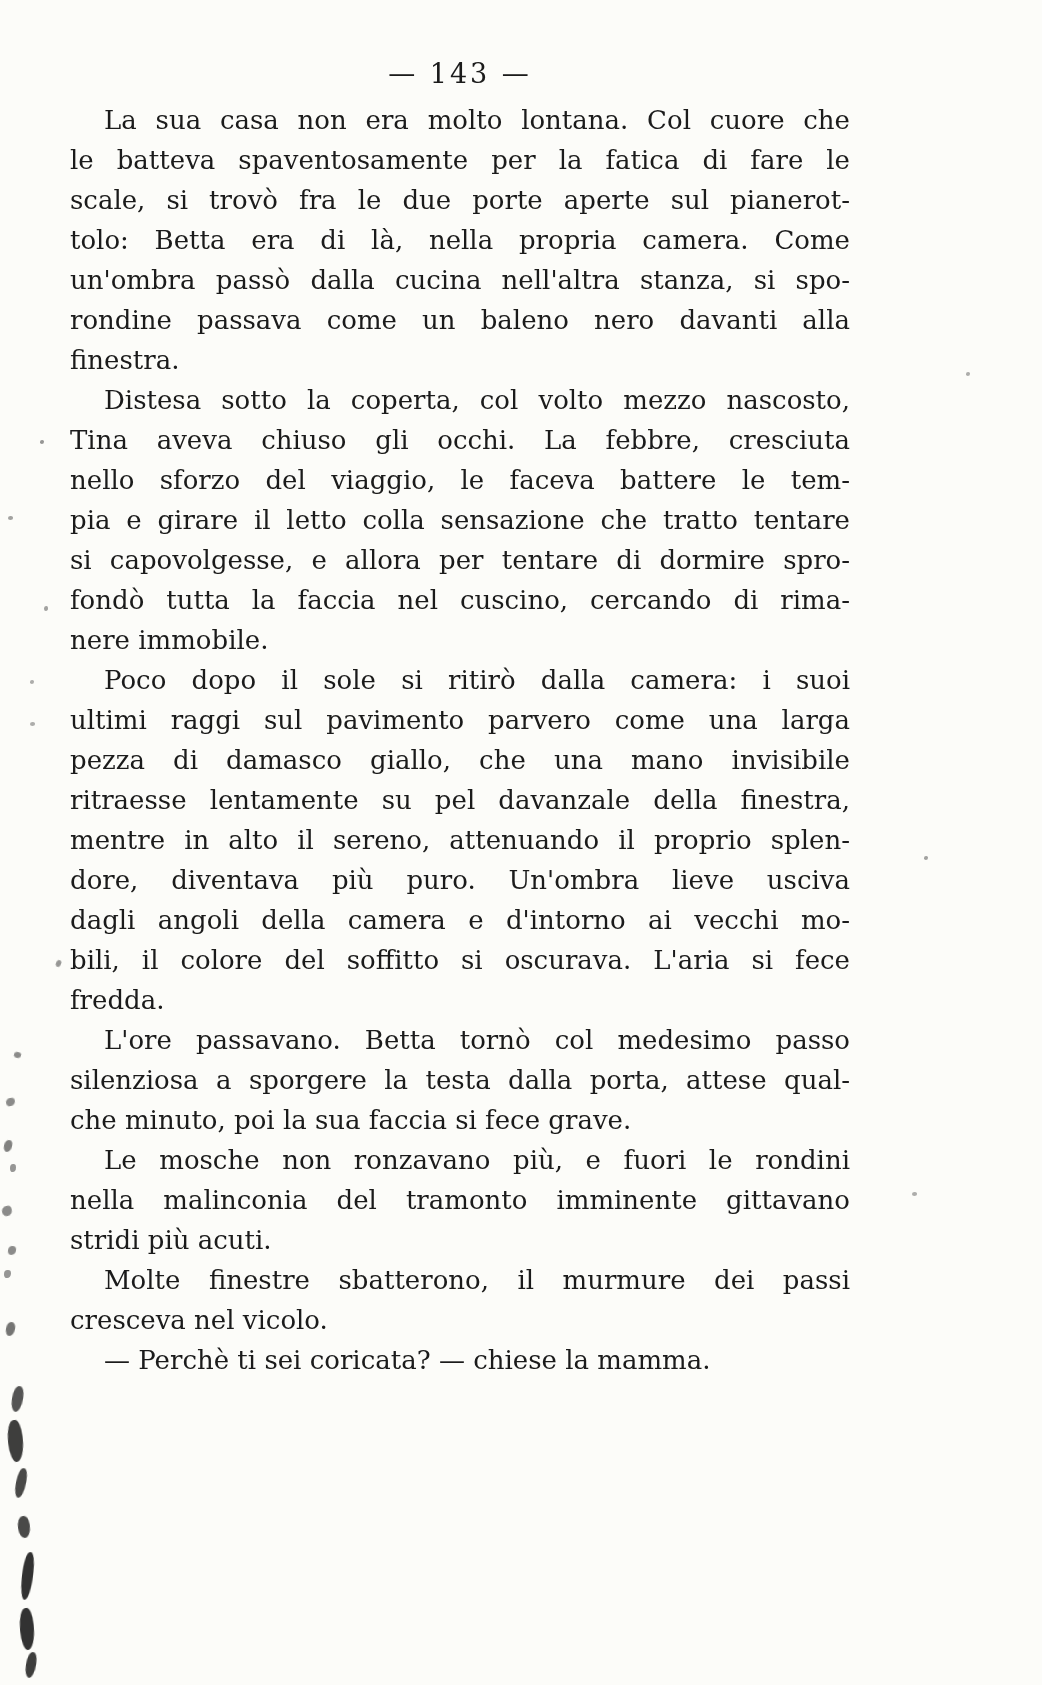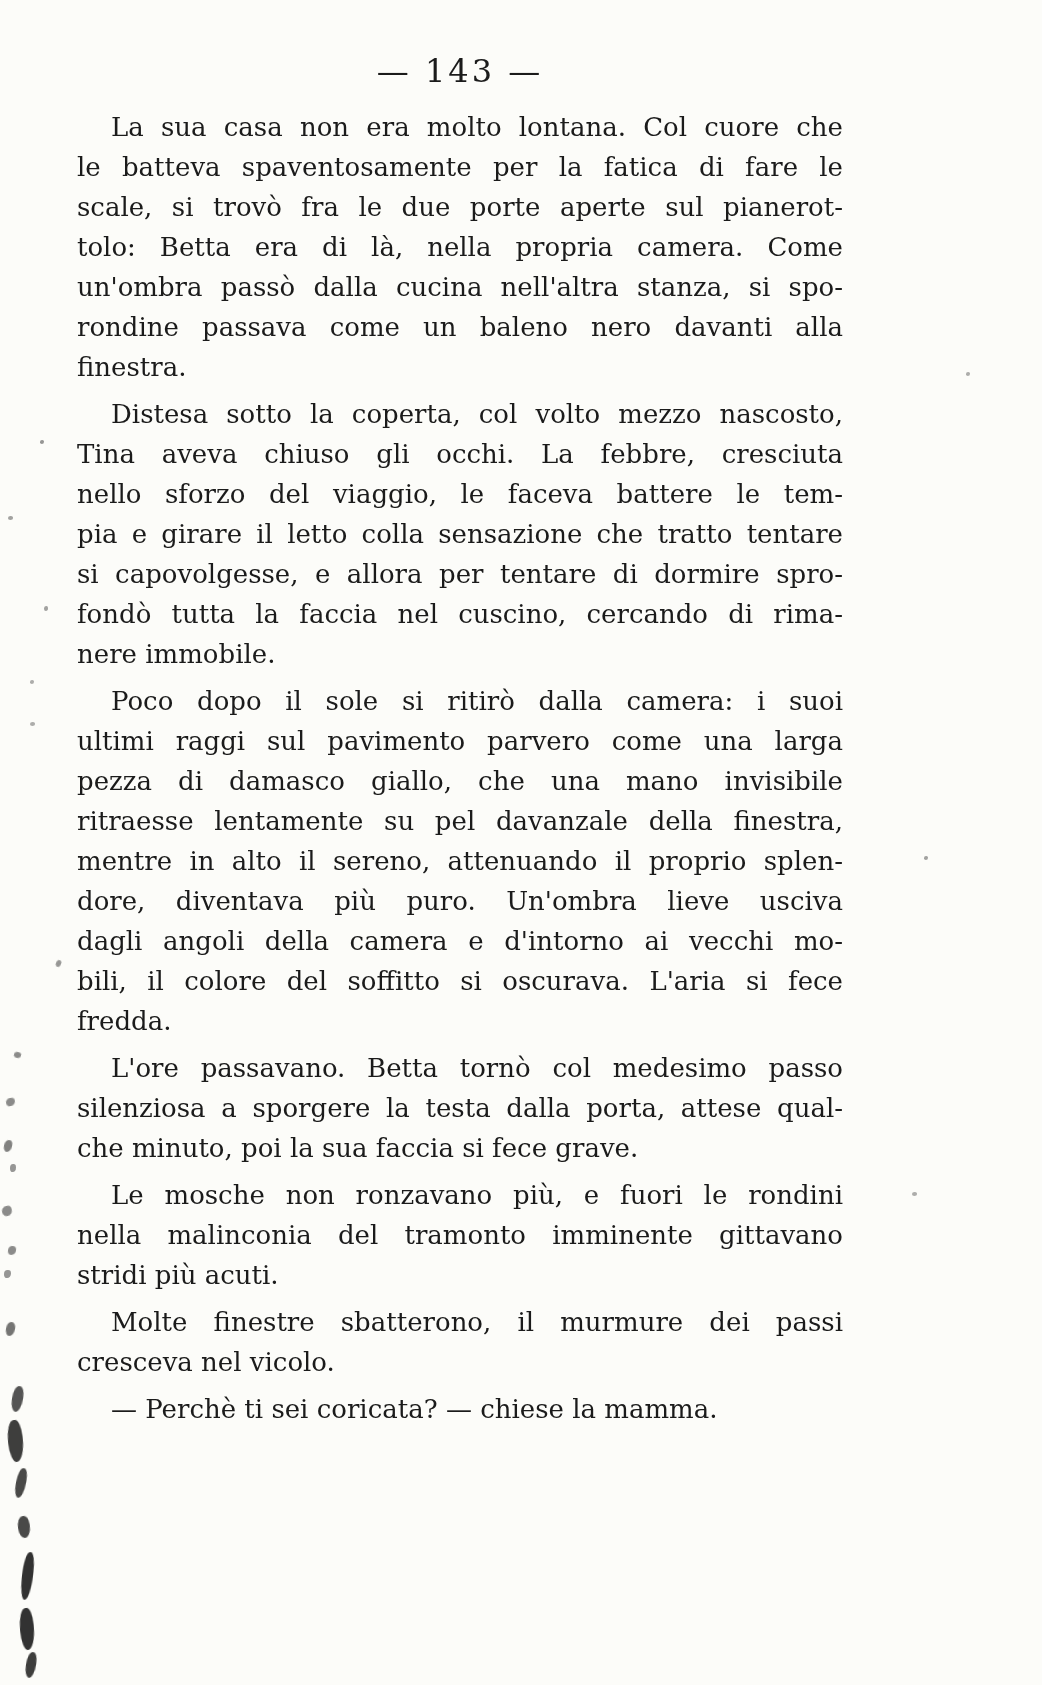--- a/index.html
+++ b/index.html
@@ -14,35 +14,35 @@
     background: #fcfcf9;
     font-family: "DejaVu Serif", "Liberation Serif", serif;
     color: #1b1b1b;
   }
   .page {
     position: absolute;
     inset: 0;
   }
   .page-number {
     position: absolute;
-    top: 52px;
+    top: 58px;
     left: 70px;
     width: 780px;
     text-align: center;
-    font-size: 32px;
+    font-size: 27px;
     letter-spacing: 3px;
   }
   .text-column {
     position: absolute;
     top: 100px;
     left: 70px;
     width: 780px;
   }
   .paragraph {
-    margin: 7px;
+    margin: 0;
   }
   .line {
     line-height: 40px;
     font-size: 26px;
     text-align: justify;
     text-align-last: justify;
     white-space: normal;
   }
   .line.last {
     text-align-last: left;

